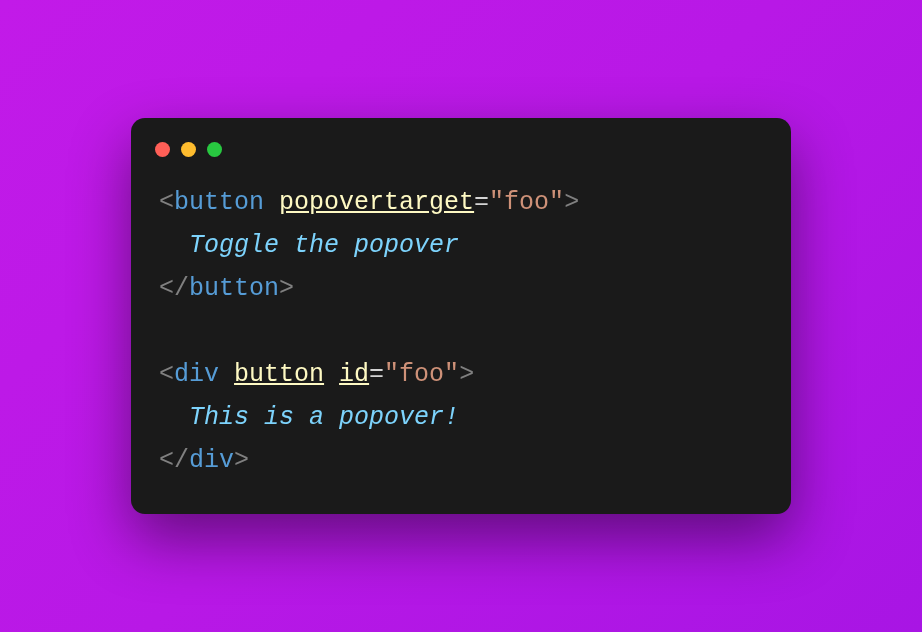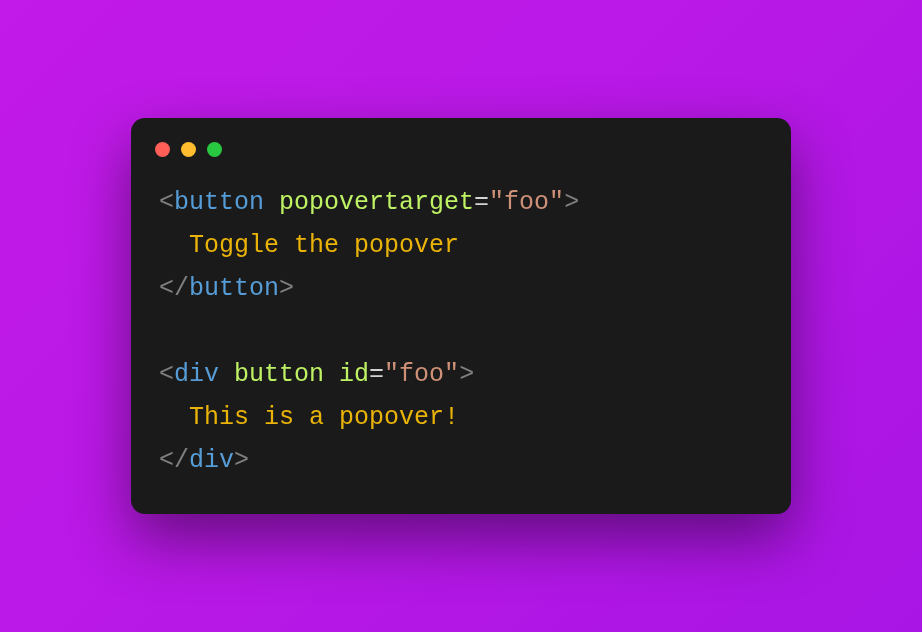--- a/index.html
+++ b/index.html
@@ -39,24 +39,24 @@
     .tl-green { background: #28c840; }
     .code-content {
       padding: 0 28px;
       font-size: 25px;
       line-height: 1.72;
       color: #d4d4d4;
       white-space: pre;
     }
     .bracket { color: #808080; }
     .tag { color: #569cd6; }
-    .attr { color: #bef264; }
+    .attr { color: #fef9c3; text-decoration: underline; }
     .eq { color: #d4d4d4; }
     .string { color: #ce9178; }
-    .text { color: #eab308; }
+    .text { color: #7dd3fc; font-style: italic; }
   </style>
 </head>
 <body>
 
 <div class="code-window">
   <div class="traffic-lights">
     <div class="traffic-light tl-red"></div>
     <div class="traffic-light tl-yellow"></div>
     <div class="traffic-light tl-green"></div>
   </div>

